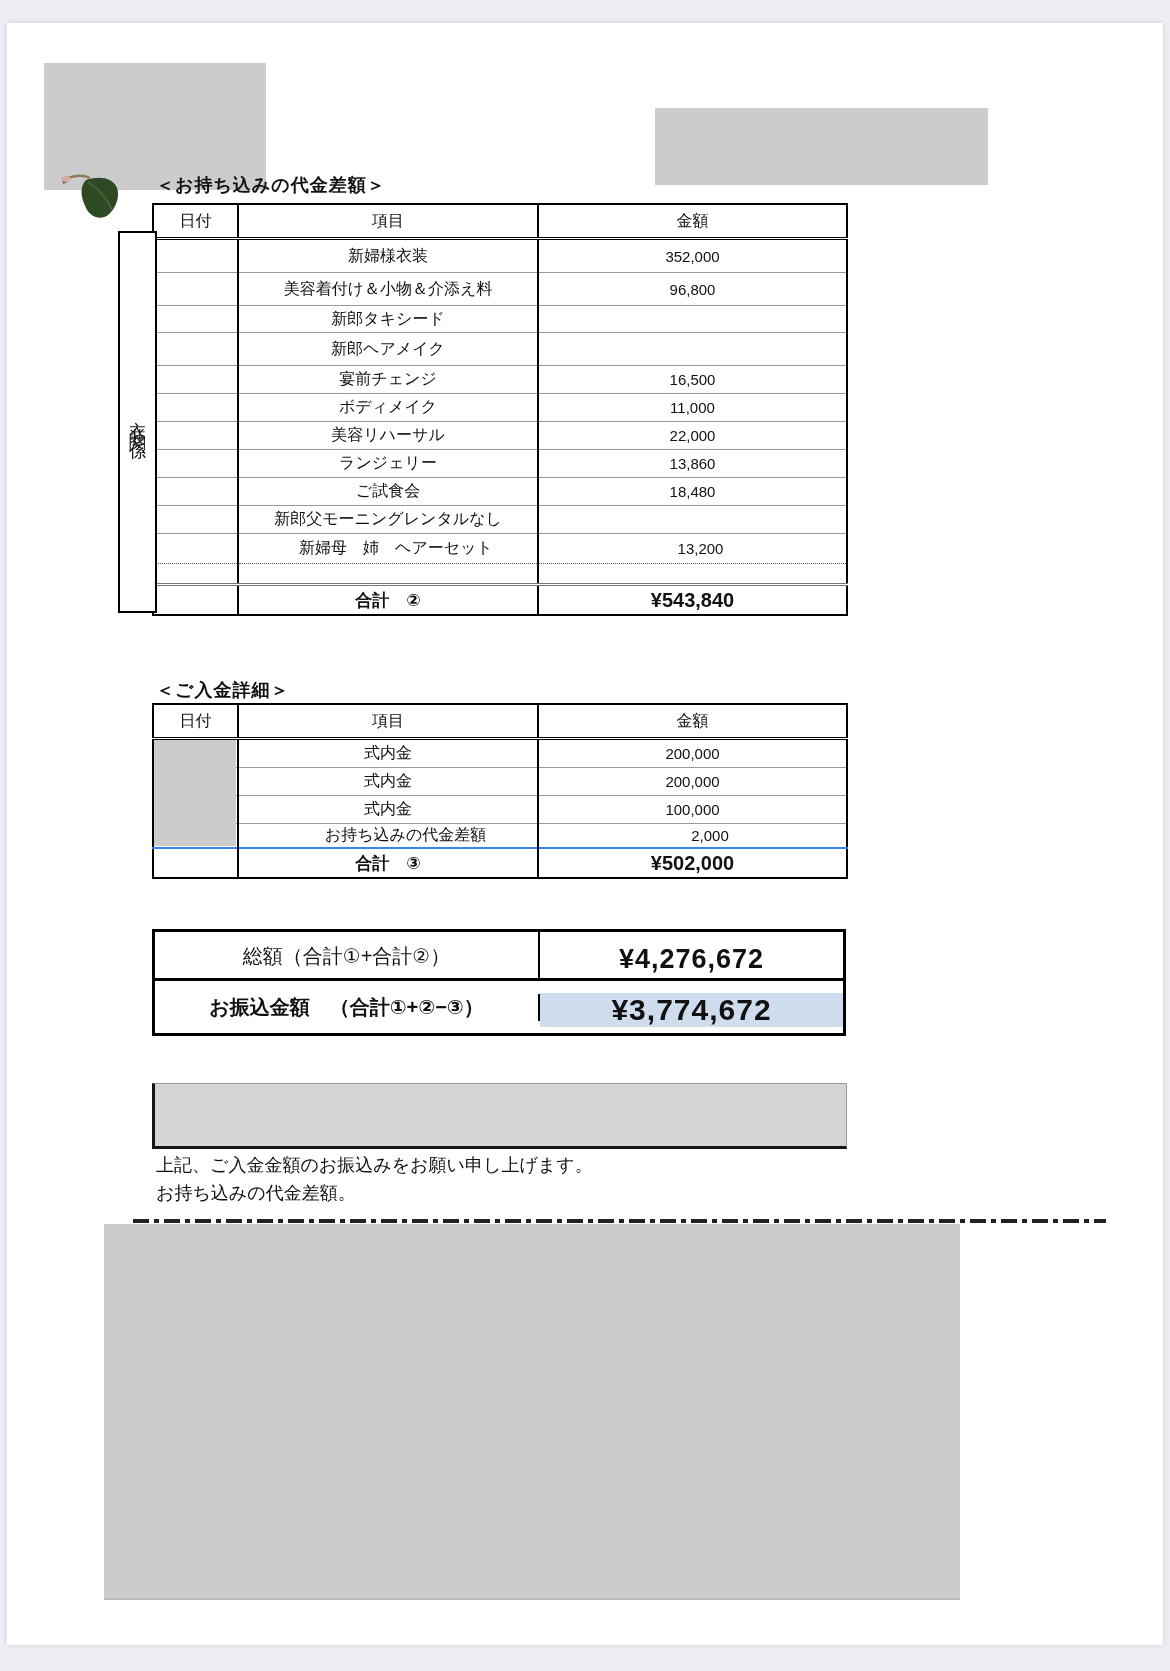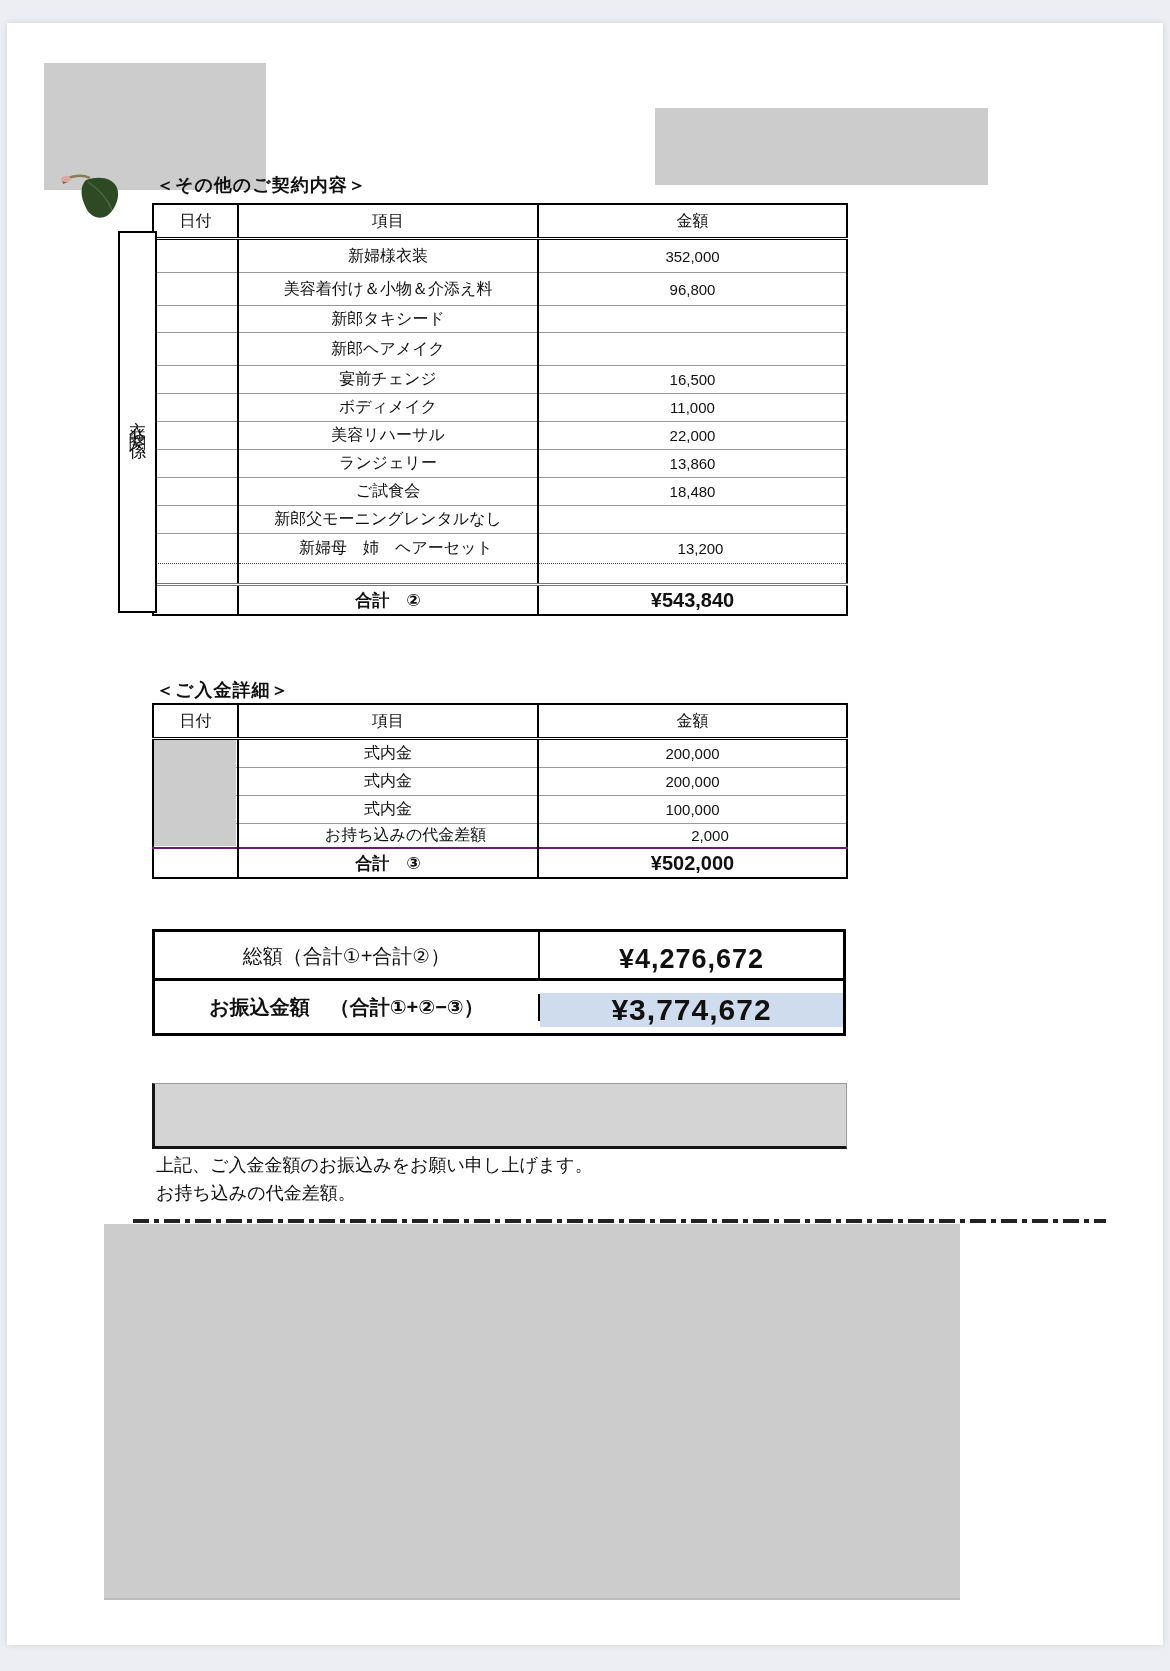--- a/index.html
+++ b/index.html
@@ -50,21 +50,21 @@
   .doc td.cell-amt{font-size:15px;}
   tr.h33 td{height:32px;} tr.h27 td{height:26px;} tr.h28 td{height:27px;}
   tr.h30 td{height:29px;padding-left:20px;} tr.h20 td{height:19px;} tr.h24 td{height:23px;padding-left:39px;}
   tr.dotted td{border-bottom:1px dotted #555;}
   tr.total-row td{
     border-top:3px double #777;border-bottom:none;
     font-weight:bold;height:28px;
   }
   tr.total-row td.cell-item{font-size:17px;}
   tr.total-row td.cell-amt{font-size:20px;}
-  .t2 tr.total-row td{border-top:2px solid #701a75;}
+  .t2 tr.total-row td{border-top:2px solid #3b82f6;}
 
   .side-label{
     left:118px;top:231px;width:35px;height:378px;
     border:2px solid #000;background:#fff;
     display:flex;align-items:center;justify-content:center;
     writing-mode:vertical-rl;text-orientation:upright;
     font-size:17px;letter-spacing:7px;
   }
   .redact-date{left:154px;top:740px;width:82px;height:106px;background:#cccccc;z-index:3;}
 
@@ -113,21 +113,21 @@
 <div class="abs leaf-wrap">
   <svg width="86" height="62" viewBox="0 0 86 62">
     <path d="M12 10 C20 6, 30 4, 38 8" stroke="#8d7b55" stroke-width="2.5" fill="none"></path>
     <path d="M10 8 L16 12 L11 14 Z" fill="#7a6a48"></path>
     <ellipse cx="14" cy="9" rx="5" ry="3" fill="#d9a8a4"></ellipse>
     <path d="M34 10 C58 2, 74 16, 62 38 C54 52, 40 50, 34 38 C28 26, 28 16, 34 10 Z" fill="#2e4a24"></path>
     <path d="M36 12 C48 20, 56 30, 60 40" stroke="#4c6b3c" stroke-width="1.5" fill="none"></path>
   </svg>
 </div>
 
-<div class="abs heading heading1">＜その他のご契約内容＞</div>
+<div class="abs heading heading1">＜お持ち込みの代金差額＞</div>
 
 <table class="abs doc t1">
   <colgroup>
       <col class="c-date">
       <col class="c-item">
       <col class="c-amt">
     </colgroup>
   <tbody>
       <tr>
     <th class="cell-date">日付</th>

